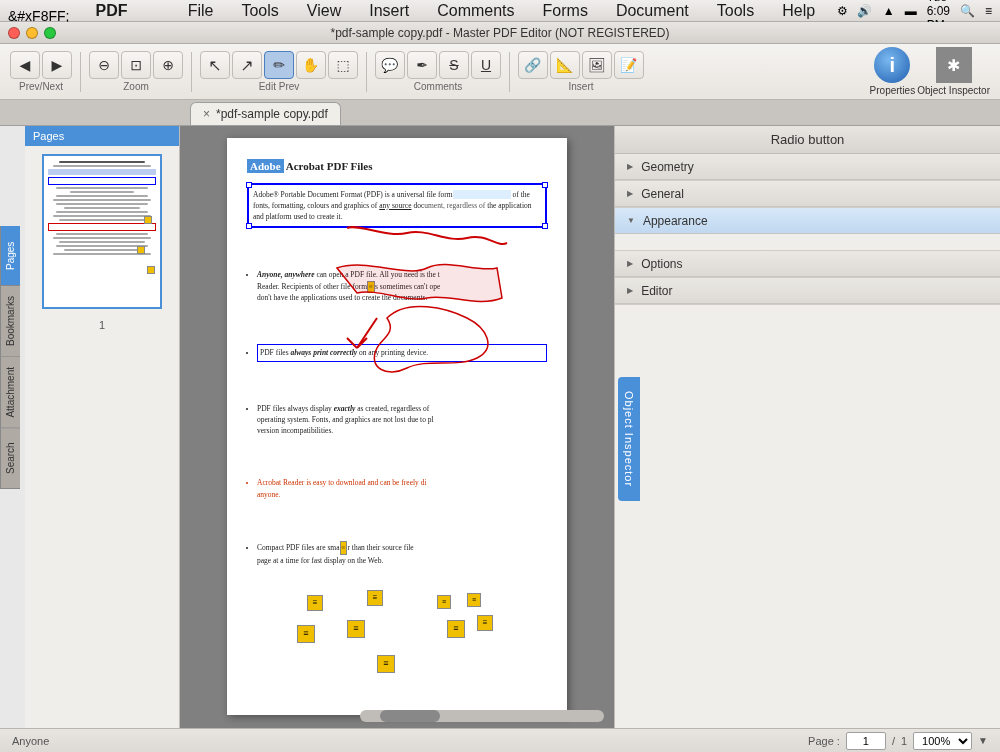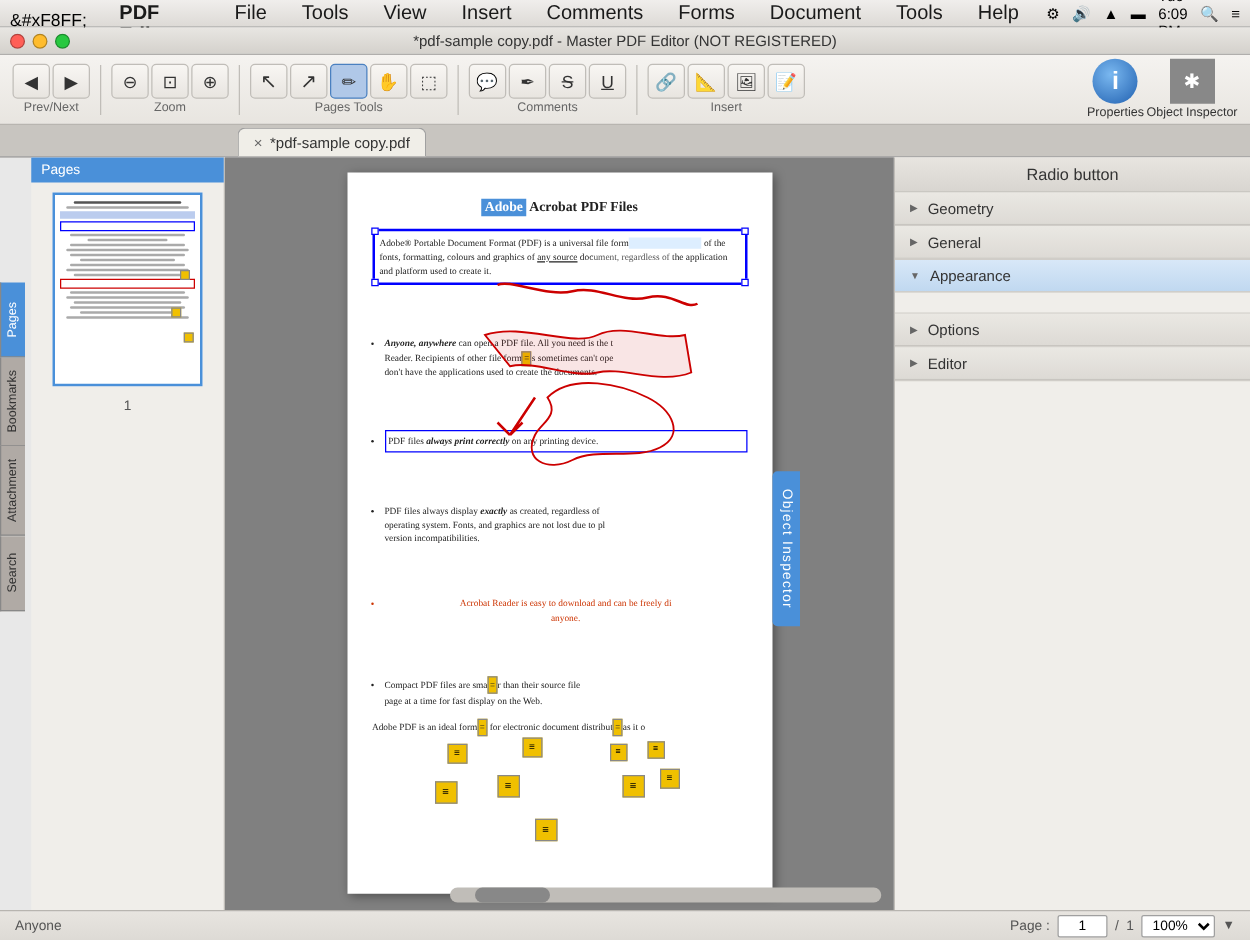--- a/index.html
+++ b/index.html
@@ -145,32 +145,32 @@
       background: white;
       box-shadow: 2px 2px 8px rgba(0,0,0,0.4);
       padding: 20px 20px;
       position: relative;
       font-size: 9px;
       line-height: 1.4;
     }
     .pdf-title {
       font-size: 13px;
       font-weight: bold;
-      text-align: center;
+      text-align: left;
       margin-bottom: 10px;
       font-family: serif;
     }
     .pdf-body { font-size: 8.5px; color: #222; font-family: serif; line-height: 1.5; }
     .pdf-body li { margin-bottom: 4px; margin-top: 41px; }
     .pdf-bold-italic { font-weight: bold; font-style: italic; }
-    .pdf-red { color: #cc3300; text-align: center; }
+    .pdf-red { color: #cc3300; }
 
     
     .inspector-panel {
-      width: 285px;
+      width: 386px;
       background: #f0eeea;
       border-left: 1px solid #c0bdb8;
       display: flex;
       flex-direction: column;
     }
     .inspector-header {
       background: linear-gradient(to bottom, #e8e5e0, #d8d5d0);
       height: 28px;
       display: flex; align-items: center; justify-content: center;
       border-bottom: 1px solid #c0bdb8;
@@ -350,21 +350,21 @@
   <div class="toolbar-separator"></div>
 
   <div class="toolbar-group">
     <div class="toolbar-buttons">
       <div class="toolbar-btn" style="font-size:16px;">↖</div>
       <div class="toolbar-btn" style="font-size:16px;">↗</div>
       <div class="toolbar-btn" style="background:#b0c8e8; border-color:#4a80c0;">✏</div>
       <div class="toolbar-btn">✋</div>
       <div class="toolbar-btn">⬚</div>
     </div>
-    <span class="toolbar-group-label">Pages Tools</span>
+    <span class="toolbar-group-label">Edit Prev</span>
   </div>
   <div class="toolbar-separator"></div>
 
   <div class="toolbar-group">
     <div class="toolbar-buttons">
       <div class="toolbar-btn">💬</div>
       <div class="toolbar-btn">✒</div>
       <div class="toolbar-btn" style="text-decoration:line-through;">S</div>
       <div class="toolbar-btn" style="text-decoration:underline;">U</div>
     </div>
@@ -475,21 +475,20 @@
         </li>
         <li style="margin-bottom:4px;" class="pdf-red">
           Acrobat Reader is easy to download and can be freely di<br>anyone.
         </li>
         <li>
           Compact PDF files are sma<span style="display:inline-block;background:#f0c000;border:1px solid #888;font-size:7px;padding:1px;">≡</span>r than their source file<br>page at a time for fast display on the Web.
         </li>
       </ul>
 
       <div style="position:relative;height:120px;margin-top:8px;">
-        <p class="pdf-body" style="font-size:7.5px;">Adobe PDF is an ideal form<span style="display:inline-block;background:#f0c000;border:1px solid #888;font-size:7px;padding:1px;">≡</span> for electronic document distribut<span style="display:inline-block;background:#f0c000;border:1px solid #888;font-size:7px;padding:1px;">≡</span>as it o</p>
 
         <div style="position:absolute;top:20px;left:60px;background:#f0c000;border:1px solid #888;width:16px;height:16px;display:flex;align-items:center;justify-content:center;font-size:8px;">≡</div>
         <div style="position:absolute;top:15px;left:120px;background:#f0c000;border:1px solid #888;width:16px;height:16px;display:flex;align-items:center;justify-content:center;font-size:8px;">≡</div>
         <div style="position:absolute;top:20px;left:190px;background:#f0c000;border:1px solid #888;width:14px;height:14px;display:flex;align-items:center;justify-content:center;font-size:7px;">≡</div>
         <div style="position:absolute;top:18px;left:220px;background:#f0c000;border:1px solid #888;width:14px;height:14px;display:flex;align-items:center;justify-content:center;font-size:7px;">≡</div>
         <div style="position:absolute;top:50px;left:50px;background:#f0c000;border:1px solid #888;width:18px;height:18px;display:flex;align-items:center;justify-content:center;font-size:9px;">≡</div>
         <div style="position:absolute;top:45px;left:100px;background:#f0c000;border:1px solid #888;width:18px;height:18px;display:flex;align-items:center;justify-content:center;font-size:9px;">≡</div>
         <div style="position:absolute;top:45px;left:200px;background:#f0c000;border:1px solid #888;width:18px;height:18px;display:flex;align-items:center;justify-content:center;font-size:9px;">≡</div>
         <div style="position:absolute;top:40px;left:230px;background:#f0c000;border:1px solid #888;width:16px;height:16px;display:flex;align-items:center;justify-content:center;font-size:8px;">≡</div>
         <div style="position:absolute;top:80px;left:130px;background:#f0c000;border:1px solid #888;width:18px;height:18px;display:flex;align-items:center;justify-content:center;font-size:9px;">≡</div>

